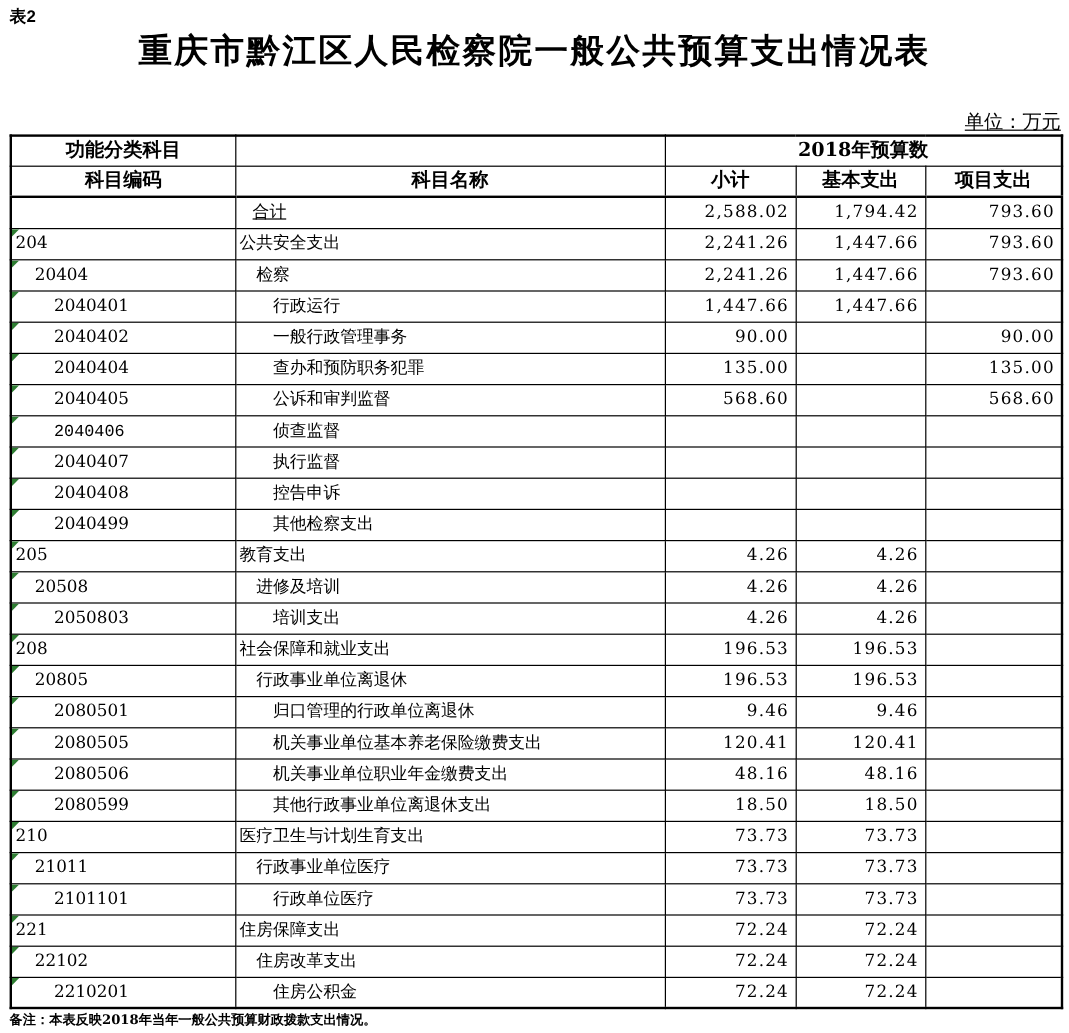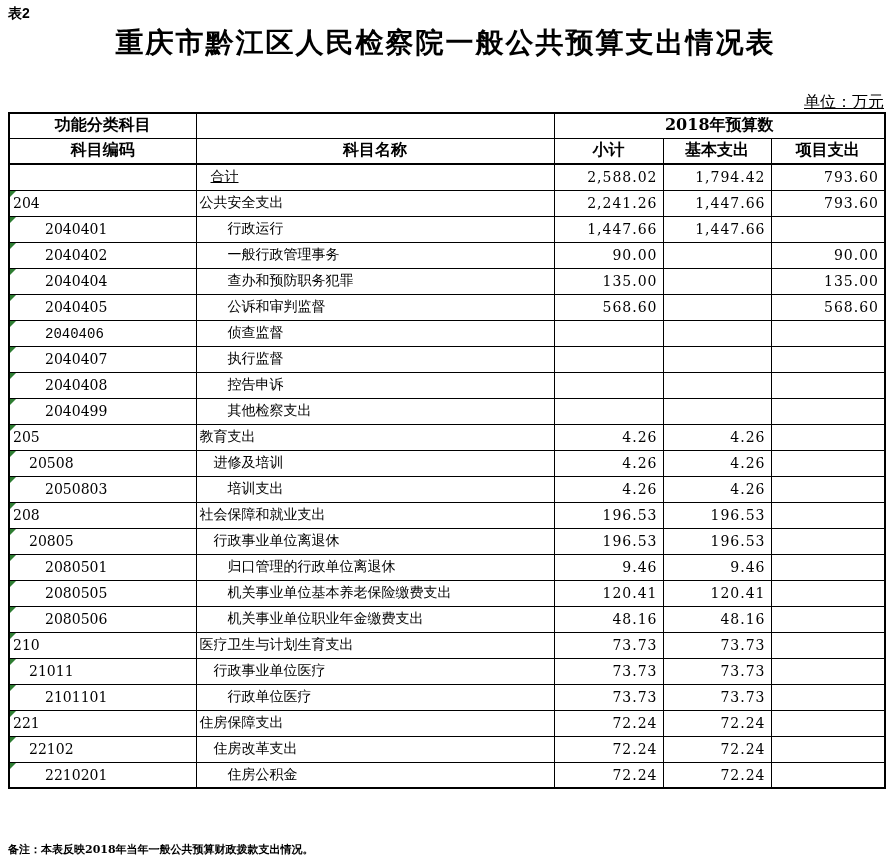--- a/index.html
+++ b/index.html
@@ -139,20 +139,32 @@
     <td class="name-cell">
       <span class="name-text" style="padding-left: 3px;">公共安全支出</span>
     </td>
     <td class="num">2,241.26</td>
     <td class="num">1,447.66</td>
     <td class="num">793.60</td>
   </tr>
       <tr>
     <td class="code-cell">
       <span class="tri" style="border-top-color: rgb(46, 125, 50);"></span>
+      <span class="code-text" style="padding-left: 19px;">20404</span>
+    </td>
+    <td class="name-cell">
+      <span class="name-text" style="padding-left: 17px;">检察</span>
+    </td>
+    <td class="num">2,241.26</td>
+    <td class="num">1,447.66</td>
+    <td class="num">793.60</td>
+  </tr>
+      <tr>
+    <td class="code-cell">
+      <span class="tri" style="border-top-color: rgb(46, 125, 50);"></span>
       <span class="code-text" style="padding-left: 35px;">2040401</span>
     </td>
     <td class="name-cell">
       <span class="name-text" style="padding-left: 31px;">行政运行</span>
     </td>
     <td class="num">1,447.66</td>
     <td class="num">1,447.66</td>
     <td class="num"></td>
   </tr>
       <tr>
@@ -331,20 +343,32 @@
     <td class="name-cell">
       <span class="name-text" style="padding-left: 31px;">机关事业单位职业年金缴费支出</span>
     </td>
     <td class="num">48.16</td>
     <td class="num">48.16</td>
     <td class="num"></td>
   </tr>
       <tr>
     <td class="code-cell">
       <span class="tri" style="border-top-color: rgb(46, 125, 50);"></span>
+      <span class="code-text" style="padding-left: 35px;">2080599</span>
+    </td>
+    <td class="name-cell">
+      <span class="name-text" style="padding-left: 31px;">其他行政事业单位离退休支出</span>
+    </td>
+    <td class="num">18.50</td>
+    <td class="num">18.50</td>
+    <td class="num"></td>
+  </tr>
+      <tr>
+    <td class="code-cell">
+      <span class="tri" style="border-top-color: rgb(46, 125, 50);"></span>
       <span class="code-text" style="padding-left: 3px;">210</span>
     </td>
     <td class="name-cell">
       <span class="name-text" style="padding-left: 3px;">医疗卫生与计划生育支出</span>
     </td>
     <td class="num">73.73</td>
     <td class="num">73.73</td>
     <td class="num"></td>
   </tr>
       <tr>

